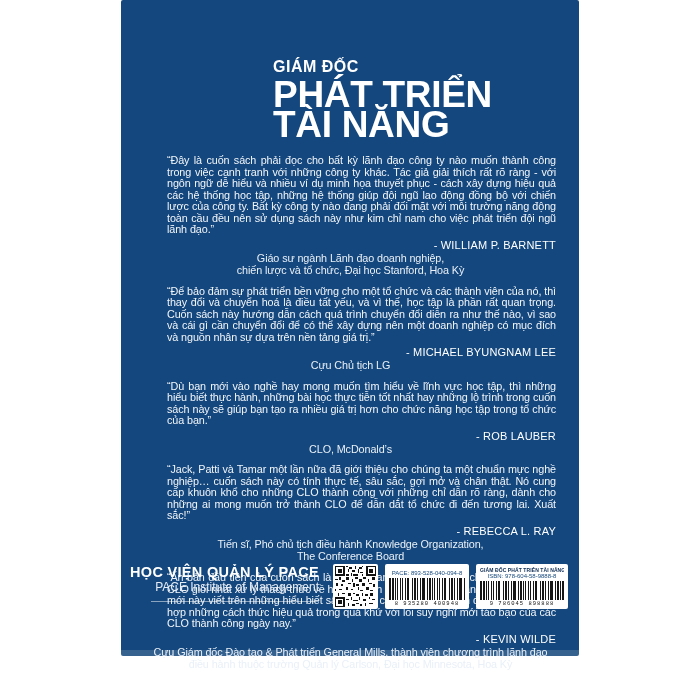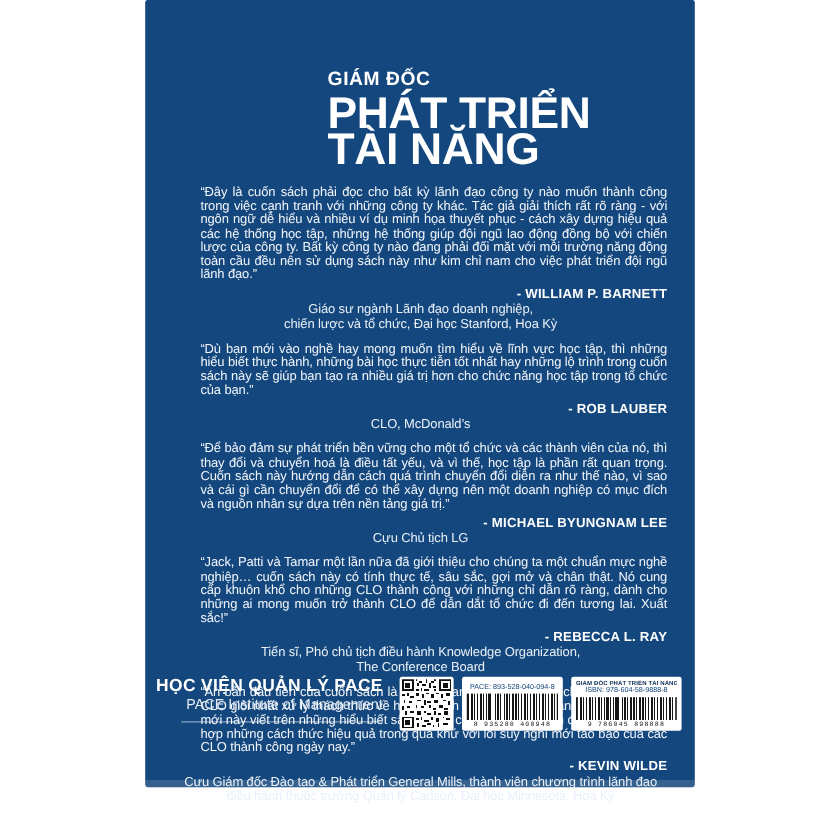--- a/index.html
+++ b/index.html
@@ -21,21 +21,21 @@
   .title .t2{font-size:37px;font-weight:bold;line-height:30px;letter-spacing:-.3px;}
   
   .quotes{margin:15px 23px 0 24px;}
   .quote{margin-bottom:9px;}
   .quote-text{
     font-size:10.8px;line-height:11.5px;text-align:justify;letter-spacing:-.1px;
     color:#f2f6fb;
     margin-left:22px;
   }
   .attr-author{
-    font-size:11px;font-weight:bold;line-height:13px;text-align:right;margin-top:3px;
+    font-size:11px;font-weight:normal;line-height:13px;text-align:right;margin-top:3px;
     letter-spacing:.2px;color:#ffffff;
   }
   .attr-role{
     font-size:10.8px;line-height:12.6px;text-align:center;white-space:pre-line;
     color:#e9f0f8;letter-spacing:-.1px;
   }
   
   .footer{
     position:absolute;left:0;right:11px;bottom:47px;
     display:flex;align-items:flex-start;justify-content:flex-end;gap:7px;
@@ -79,29 +79,29 @@
   <div class="quotes">
 
     <div class="quote">
       <div class="quote-text">“Đây là cuốn sách phải đọc cho bất kỳ lãnh đạo công ty nào muốn thành công trong việc cạnh tranh với những công ty khác. Tác giả giải thích rất rõ ràng - với ngôn ngữ dễ hiểu và nhiều ví dụ minh họa thuyết phục - cách xây dựng hiệu quả các hệ thống học tập, những hệ thống giúp đội ngũ lao động đồng bộ với chiến lược của công ty. Bất kỳ công ty nào đang phải đối mặt với môi trường năng động toàn cầu đều nên sử dụng sách này như kim chỉ nam cho việc phát triển đội ngũ lãnh đạo.”</div>
       <div class="attr-author">- WILLIAM P. BARNETT</div>
       <div class="attr-role">Giáo sư ngành Lãnh đạo doanh nghiệp,
 chiến lược và tổ chức, Đại học Stanford, Hoa Kỳ</div>
     </div>
 
     <div class="quote">
+      <div class="quote-text">“Để bảo đảm sự phát triển bền vững cho một tổ chức và các thành viên của nó, thì thay đổi và chuyển hoá là điều tất yếu, và vì thế, học tập là phần rất quan trọng. Cuốn sách này hướng dẫn cách quá trình chuyển đổi diễn ra như thế nào, vì sao và cái gì cần chuyển đổi để có thể xây dựng nên một doanh nghiệp có mục đích và nguồn nhân sự dựa trên nền tảng giá trị.”</div>
+      <div class="attr-author">- MICHAEL BYUNGNAM LEE</div>
+      <div class="attr-role">Cựu Chủ tịch LG</div>
+    </div>
+
+    <div class="quote">
       <div class="quote-text">“Dù bạn mới vào nghề hay mong muốn tìm hiểu về lĩnh vực học tập, thì những hiểu biết thực hành, những bài học thực tiễn tốt nhất hay những lộ trình trong cuốn sách này sẽ giúp bạn tạo ra nhiều giá trị hơn cho chức năng học tập trong tổ chức của bạn.”</div>
       <div class="attr-author">- ROB LAUBER</div>
       <div class="attr-role">CLO, McDonald’s</div>
-    </div>
-
-    <div class="quote">
-      <div class="quote-text">“Để bảo đảm sự phát triển bền vững cho một tổ chức và các thành viên của nó, thì thay đổi và chuyển hoá là điều tất yếu, và vì thế, học tập là phần rất quan trọng. Cuốn sách này hướng dẫn cách quá trình chuyển đổi diễn ra như thế nào, vì sao và cái gì cần chuyển đổi để có thể xây dựng nên một doanh nghiệp có mục đích và nguồn nhân sự dựa trên nền tảng giá trị.”</div>
-      <div class="attr-author">- MICHAEL BYUNGNAM LEE</div>
-      <div class="attr-role">Cựu Chủ tịch LG</div>
     </div>
 
     <div class="quote">
       <div class="quote-text">“Jack, Patti và Tamar một lần nữa đã giới thiệu cho chúng ta một chuẩn mực nghề nghiệp… cuốn sách này có tính thực tế, sâu sắc, gợi mở và chân thật. Nó cung cấp khuôn khổ cho những CLO thành công với những chỉ dẫn rõ ràng, dành cho những ai mong muốn trở thành CLO để dẫn dắt tổ chức đi đến tương lai. Xuất sắc!”</div>
       <div class="attr-author">- REBECCA L. RAY</div>
       <div class="attr-role">Tiến sĩ, Phó chủ tịch điều hành Knowledge Organization,
 The Conference Board</div>
     </div>
 
     <div class="quote">

